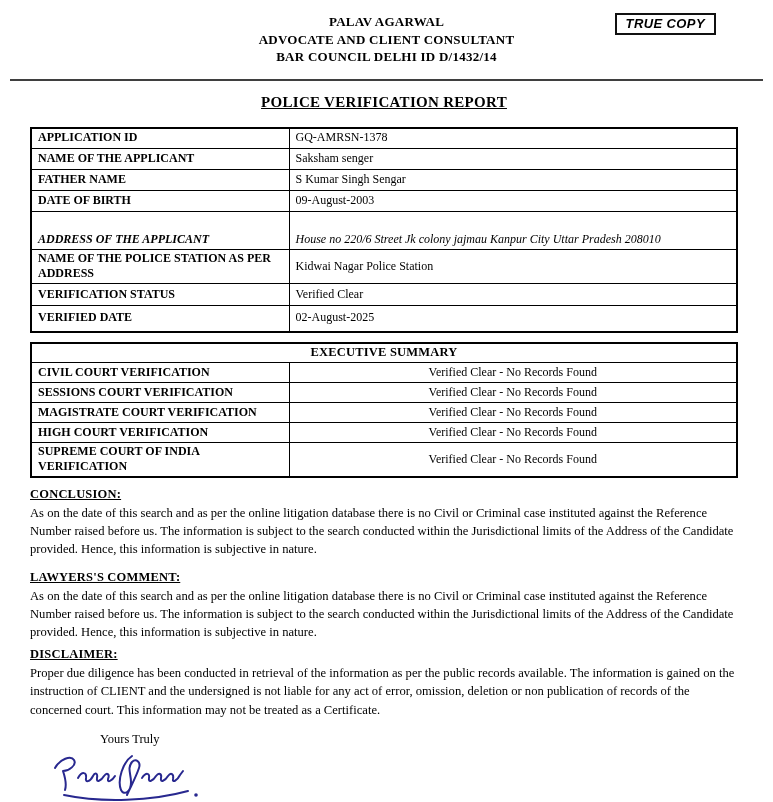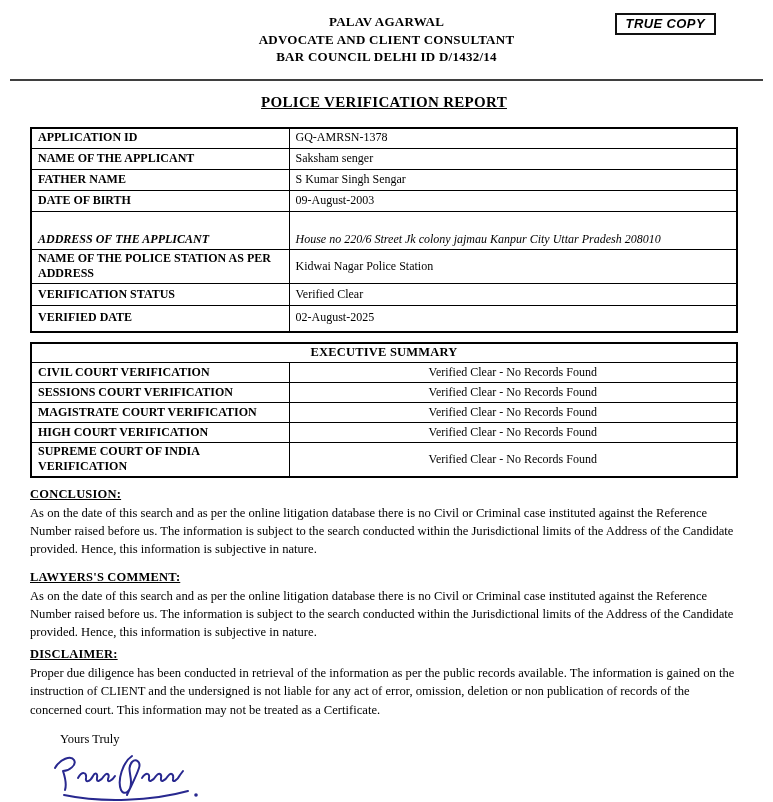--- a/index.html
+++ b/index.html
@@ -38,21 +38,21 @@
   .summary-table th, .summary-table td { border:1.5px solid #000; padding:1px 6px 2px; }
   .summary-table th { height:20px; text-align:center; font-size:12.5px; letter-spacing:0.2px; }
   .summary-table td { height:20px; }
   .summary-table td.k { width:258px; font-weight:bold; text-align:left; }
   .summary-table td.v { text-align:center; }
   
   .sec-h { font-size:12.5px; font-weight:bold; text-decoration:underline; letter-spacing:0.2px; }
   .mh1 { margin-top:9px; } .mh2 { margin-top:11px; } .mh3 { margin-top:6px; }
   .sec-p { font-size:12.6px; line-height:18.2px; margin-top:2px; text-align:left; }
   
-  .valediction { margin-top:13px; margin-left:30px; font-size:12.5px; }
+  .valediction { margin-top:13px; margin-left:70px; font-size:12.5px; }
   .signature { margin:3px 0 0 22px; line-height:0; }
   .signatory { margin-left:25px; font-size:12.8px; letter-spacing:0.6px; }
 </style>
 </head>
 <body>
 
 <div class="page">
 
   <div class="stamp">
     <span>TRUE COPY</span>

